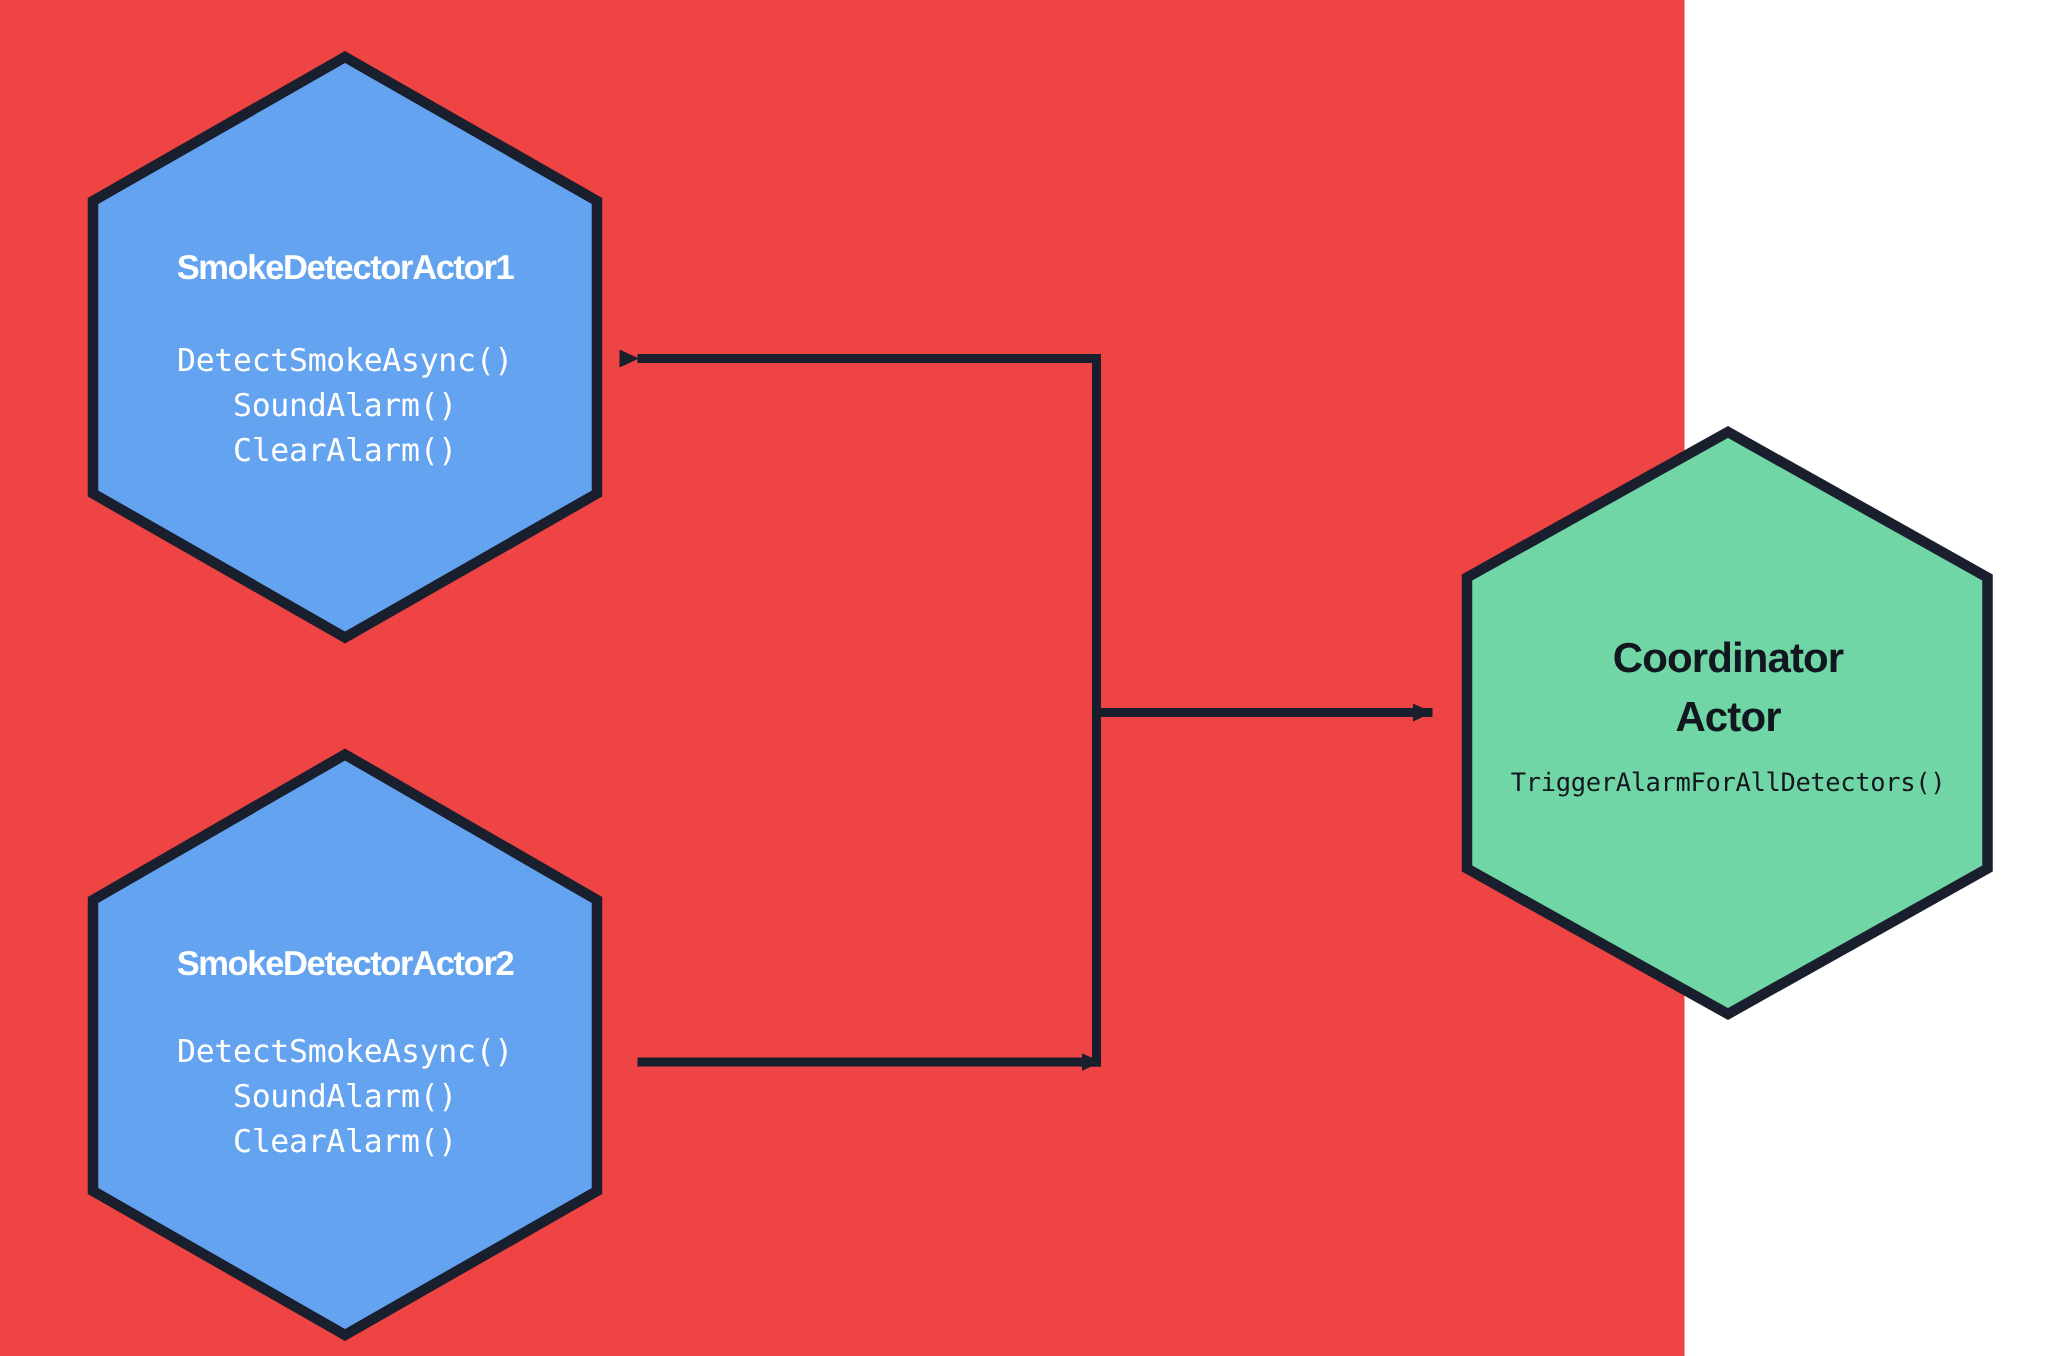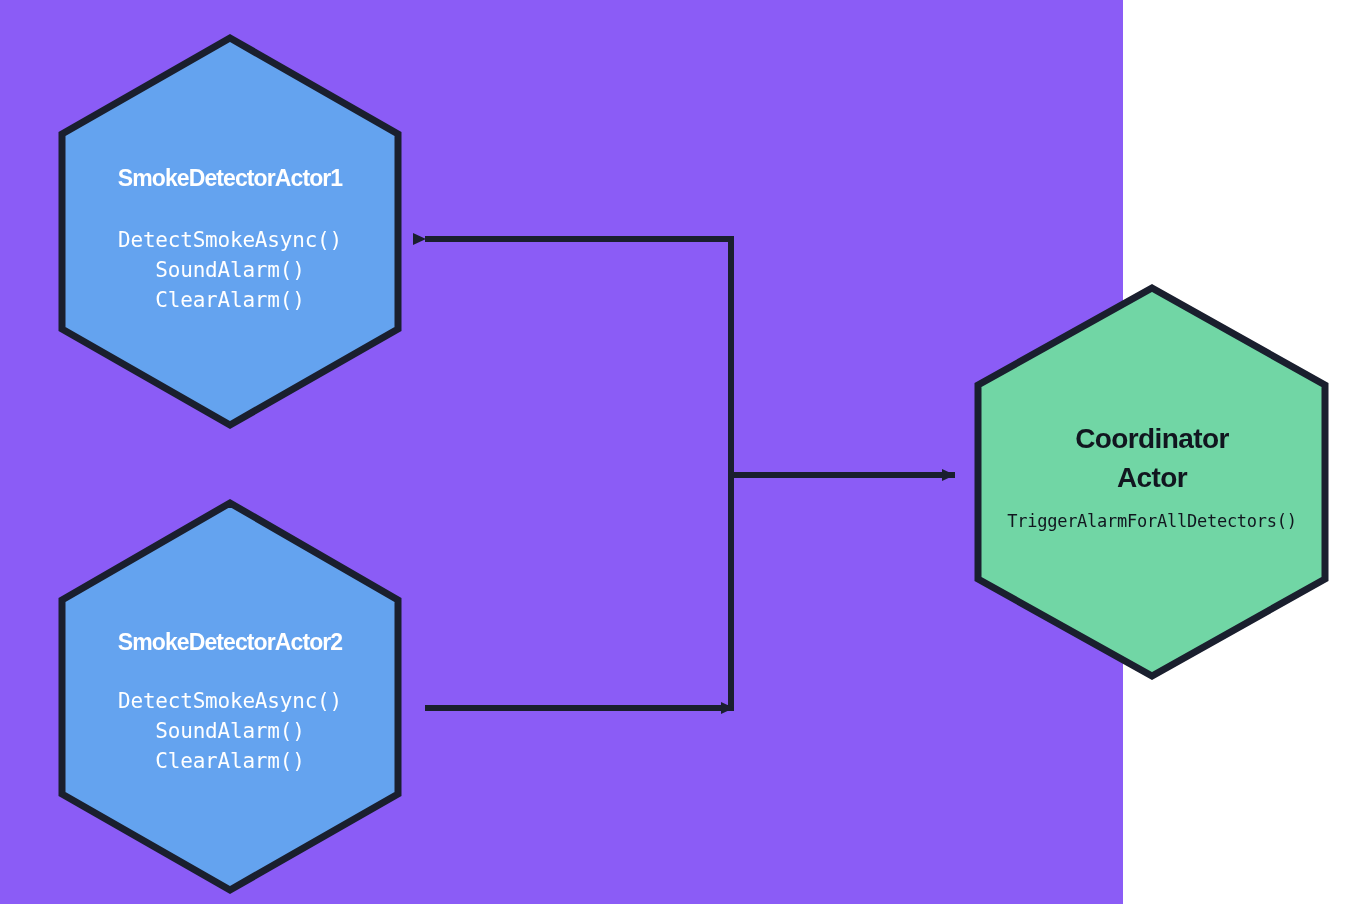--- a/index.html
+++ b/index.html
@@ -10,21 +10,21 @@
   body {
     width: 1367px;
     height: 904px;
     overflow: hidden;
     font-family: "Liberation Sans", sans-serif;
   }
   #canvas {
     position: relative;
     width: 1123px;
     height: 904px;
-    background: #8b5cf6;
+    background: #ef4444;
   }
   #diagram-svg {
     position: absolute;
     top: 0;
     left: 0;
     width: 1367px;
     height: 904px;
   }
   .hex-title-blue {
     font-family: "Liberation Sans", sans-serif;

